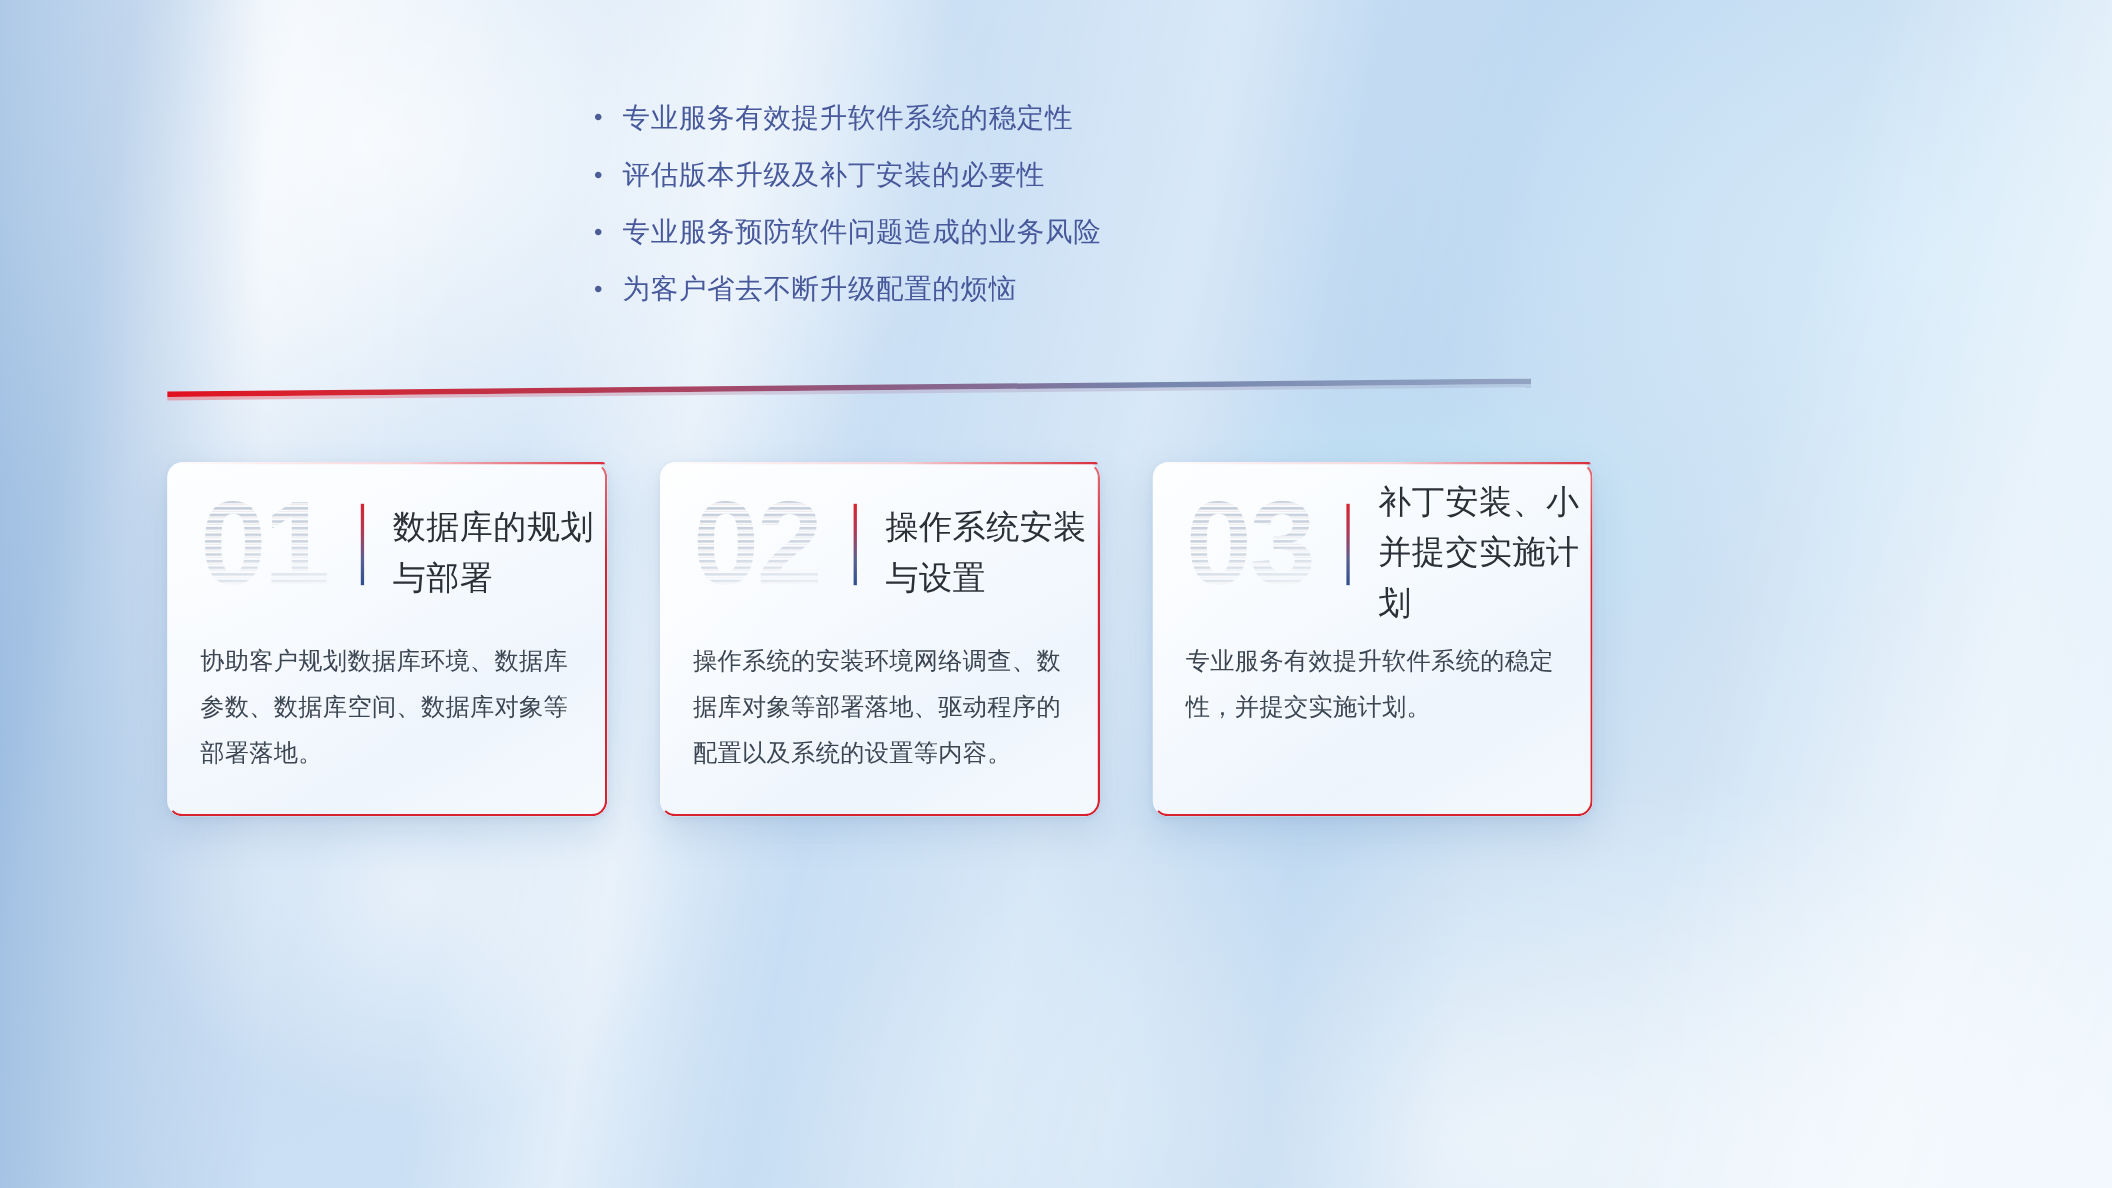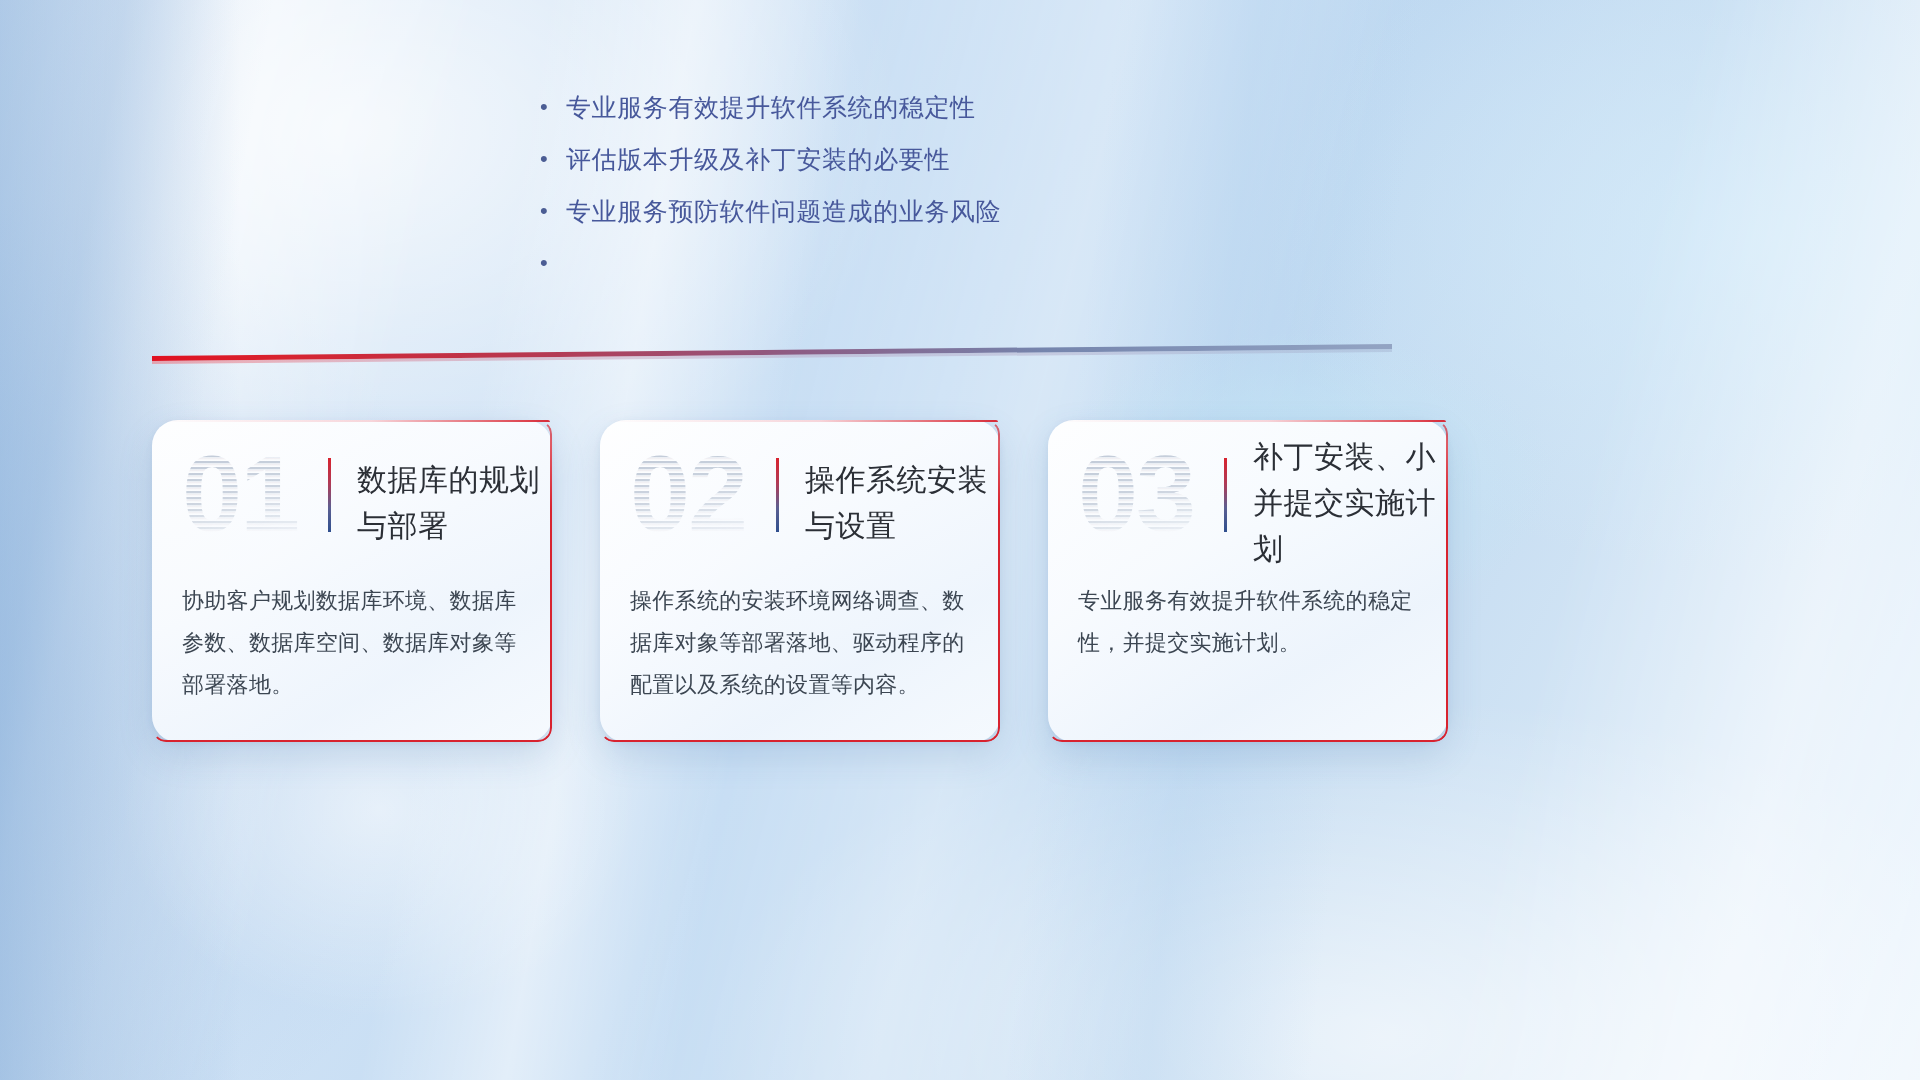--- a/index.html
+++ b/index.html
@@ -114,21 +114,21 @@
     position: absolute;
     left: 152px; top: 420px;
     width: 1300px;
     display: flex;
     gap: 48px;
   }
   .card {
     position: relative;
     width: 400px;
     height: 322px;
-    border-radius: 26px;
+    border-radius: 14px;
     background: linear-gradient(150deg,
         rgba(255,255,255,0.97) 0%,
         rgba(250,252,255,0.95) 38%,
         rgba(240,246,253,0.93) 72%,
         rgba(246,250,254,0.96) 100%);
     box-shadow:
        0 14px 34px rgba(80,120,170,0.18),
        0 2px 6px rgba(80,120,170,0.10);
     overflow: visible;
   }
@@ -219,20 +219,21 @@
   <div class="bullet-row">
     <span class="bullet-dot">•</span>
     <span class="bullet-text">评估版本升级及补丁安装的必要性</span>
   </div>
   <div class="bullet-row">
     <span class="bullet-dot">•</span>
     <span class="bullet-text">专业服务预防软件问题造成的业务风险</span>
   </div>
   <div class="bullet-row">
     <span class="bullet-dot">•</span>
+    <span class="bullet-text">为客户省去不断升级配置的烦恼</span>
   </div>
 </div>
 
 <div class="divider-wrap">
   <svg viewBox="0 0 1240 22" preserveAspectRatio="none">
     <defs>
       <linearGradient id="divGrad" x1="0" y1="0" x2="1" y2="0">
         <stop offset="0%" stop-color="#e01020"></stop>
         <stop offset="10%" stop-color="#d8232f"></stop>
         <stop offset="30%" stop-color="#b8374f"></stop>

